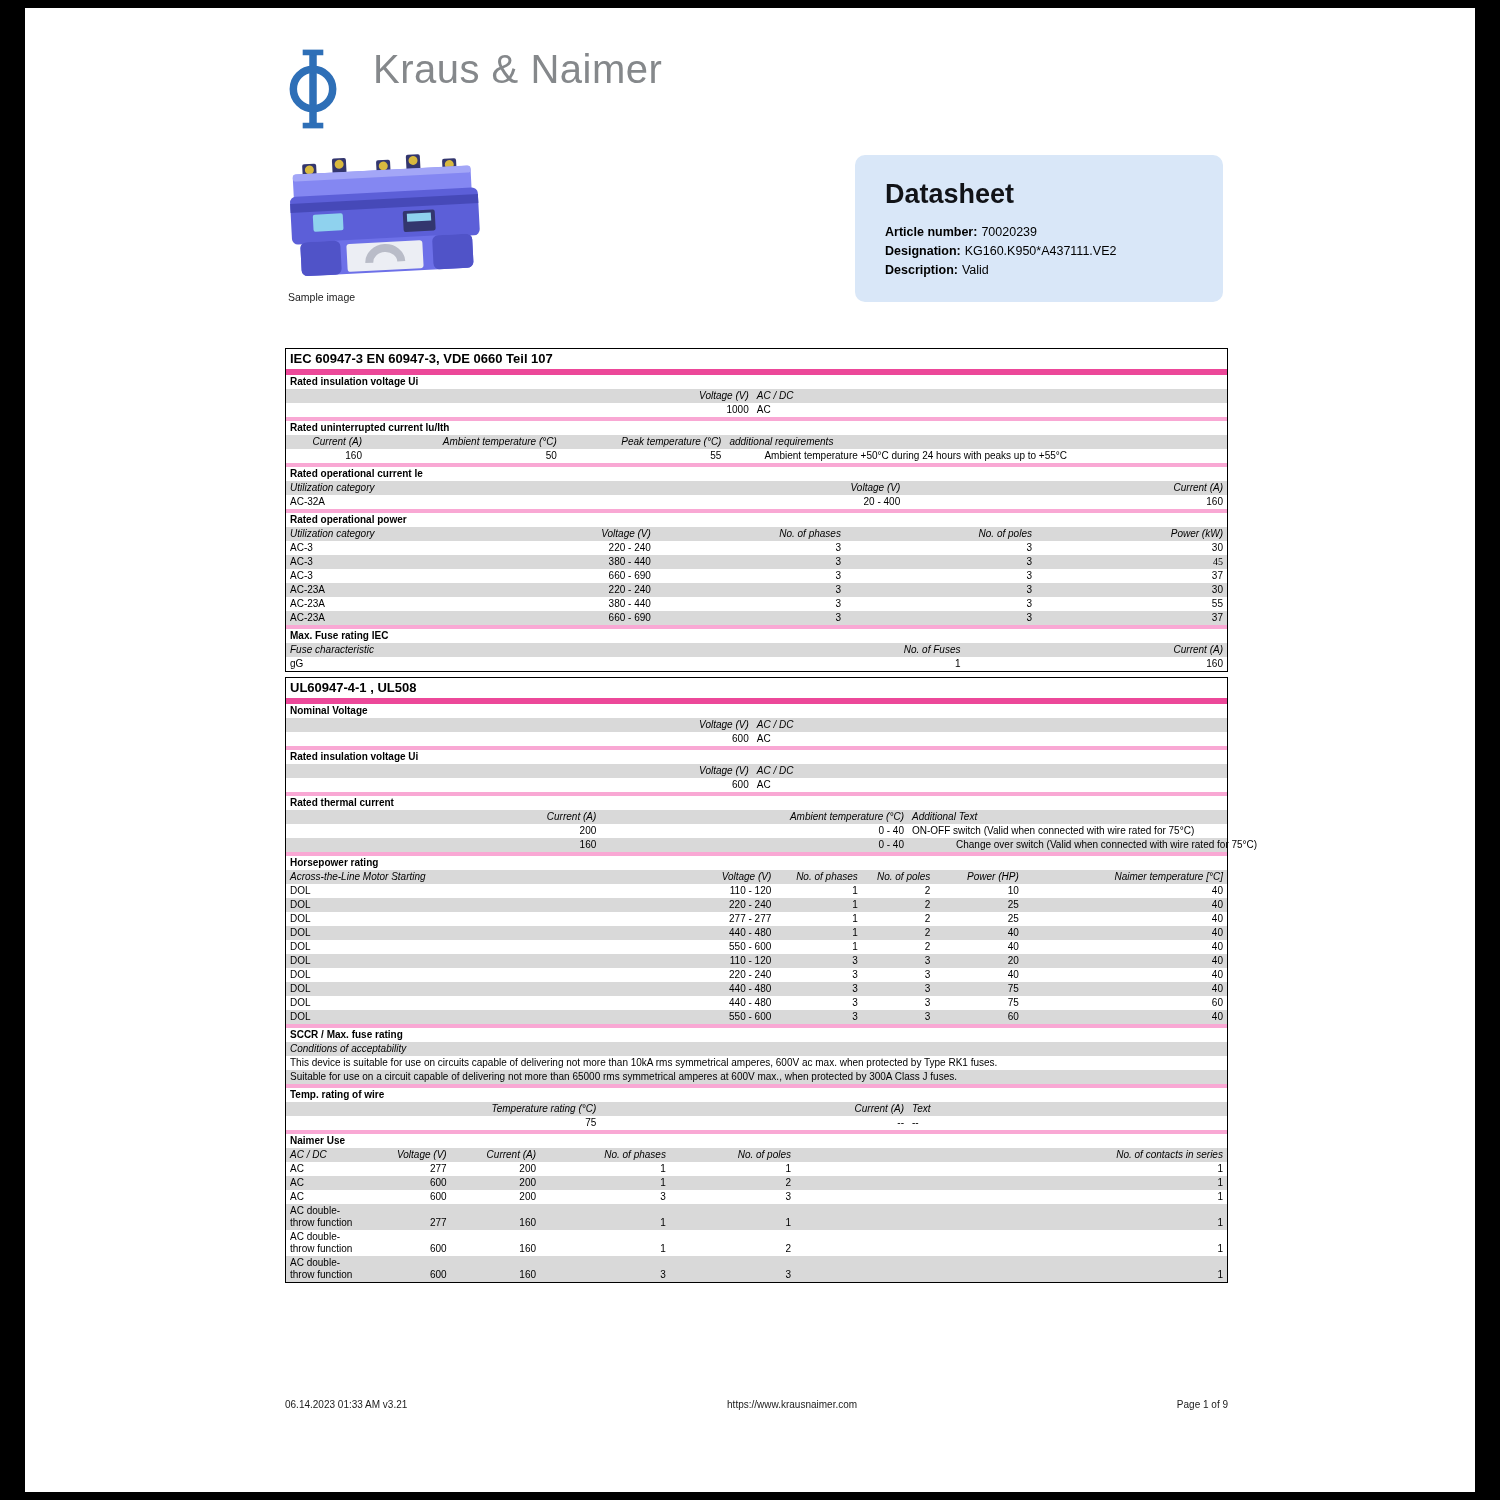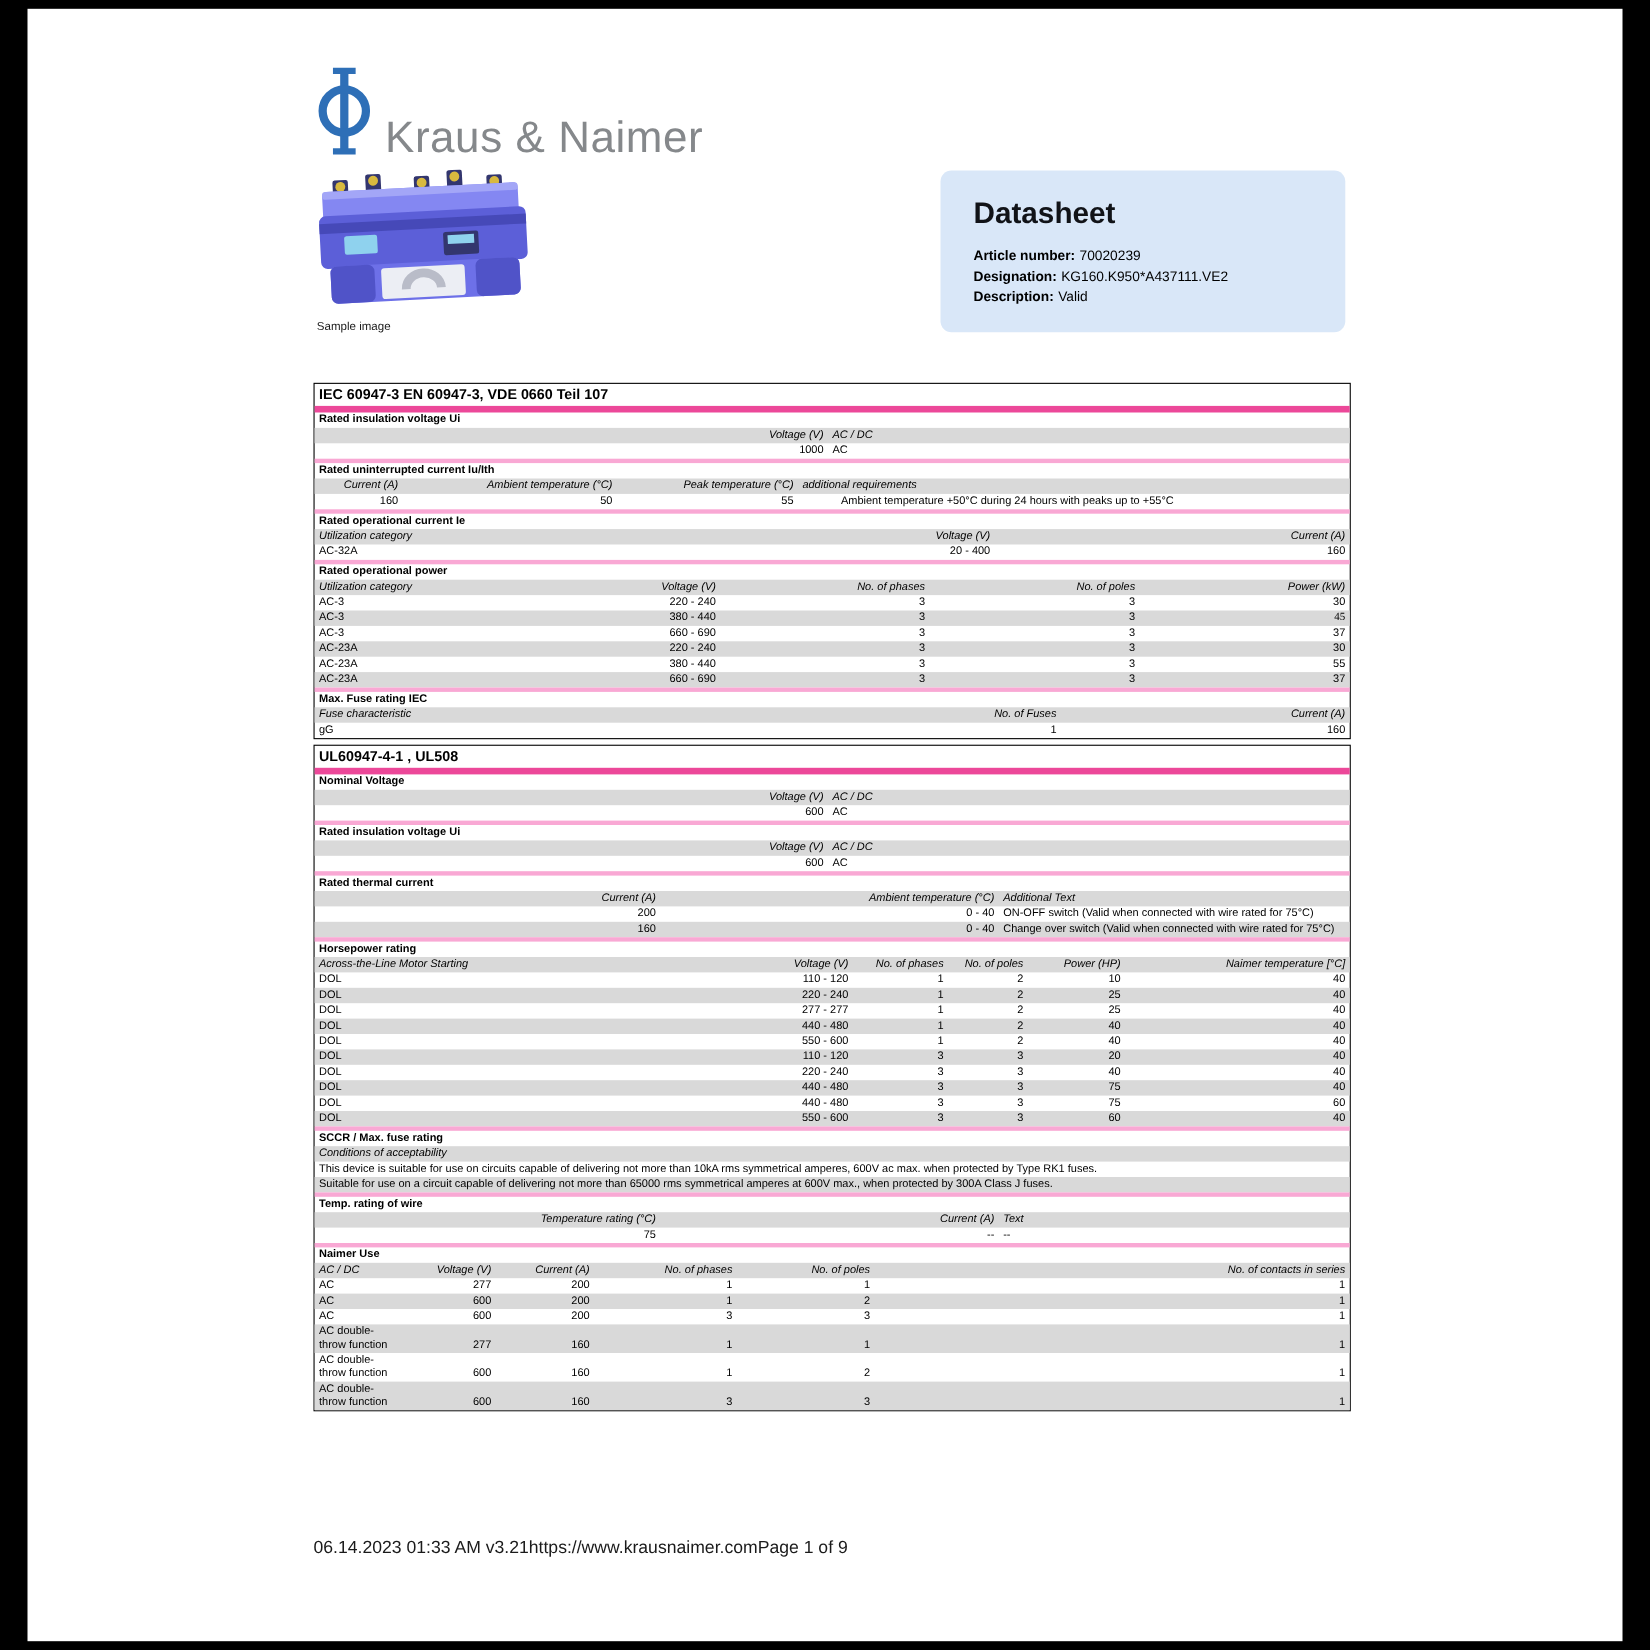--- a/index.html
+++ b/index.html
@@ -1,21 +1,21 @@
 <!DOCTYPE html>
 <html><head>
 <meta charset="utf-8">
 <style>
   * { margin:0; padding:0; box-sizing:border-box; }
   html,body { width:1500px; height:1500px; }
   body { background:#000; position:relative; font-family:"Liberation Sans", sans-serif; color:#000; }
   .page { position:absolute; left:25px; top:8px; width:1450px; height:1484px; background:#fff; overflow:hidden; }
 
   
-  .brand { position:absolute; left:258px; top:51px; display:flex; align-items:flex-end; gap:7px; }
+  .brand { position:absolute; left:258px; top:39px; display:flex; align-items:flex-start; gap:30px; }
   .brand-text { font-size:40px; color:#85888b; letter-spacing:0.5px; }
 
   
   .product { position:absolute; left:258px; top:146px; width:205px; height:130px; }
   .sample-caption { position:absolute; left:263px; top:283px; font-size:10.5px; color:#1a1a1a; }
 
   
   .ds-box { position:absolute; left:830px; top:147px; width:368px; min-height:147px; background:#d9e7f8; border-radius:10px; padding:24px 30px 20px 30px; }
   .ds-title { font-size:27px; font-weight:bold; color:#111318; margin-bottom:13px; }
   .ds-field { font-size:12.5px; line-height:19px; color:#000; }
@@ -29,21 +29,21 @@
   .block-title + .section { border-top:none; }
   .sec-title { font-size:10px; font-weight:bold; padding:1px 4px 2px 4px; min-height:14px; }
   .row { display:flex; min-height:14px; width:100%; }
   .row.hdr { background:#d9d9d9; font-style:italic; }
   .row.gray { background:#d9d9d9; }
   .cell { font-size:10px; line-height:12px; padding:1px 4px; display:flex; align-items:flex-end; flex-shrink:0; overflow:hidden; }
   .cell.r { justify-content:flex-end; text-align:right; }
   .cell.l { justify-content:flex-start; text-align:left; }
 
   
-  .footer { position:absolute; left:260px; top:1391px; width:943px; display:flex; justify-content:flex-start; font-size:16px; color:#1a1a1a; }
+  .footer { position:absolute; left:260px; top:1391px; width:943px; display:flex; justify-content:space-between; font-size:10px; color:#1a1a1a; }
 </style>
 </head>
 <body>
 
 <div class="page">
 
   <div class="brand">
     <span>
       <svg viewBox="0 0 64 88" width="60" height="84" aria-hidden="true">
         <g stroke="#2e6fb7" fill="none">
@@ -240,21 +240,21 @@
             <div class="cell l" style="width: 33.9%;">Additional Text</div>
           </div>
           <div class="row plain">
             <div class="cell r" style="width: 33.4%;">200</div>
             <div class="cell r" style="width: 32.7%;">0 - 40</div>
             <div class="cell l" style="width: 33.9%;">ON-OFF switch (Valid when connected with wire rated for 75°C)</div>
           </div>
           <div class="row gray">
             <div class="cell r" style="width: 33.4%;">160</div>
             <div class="cell r" style="width: 32.7%;">0 - 40</div>
-            <div class="cell l" style="width: 33.9%;">Change over switch (Valid when connected with wire rated for 75°C)</div>
+            <div class="cell l" style="width: 33.9%; margin-left: 44px;">Change over switch (Valid when connected with wire rated for 75°C)</div>
           </div>
         </div>
         <div class="section">
           <div class="sec-title">Horsepower rating</div>
           <div class="row hdr">
             <div class="cell l" style="width: 40%;">Across-the-Line Motor Starting</div>
             <div class="cell r" style="width: 12%;">Voltage (V)</div>
             <div class="cell r" style="width: 9.2%;">No. of phases</div>
             <div class="cell r" style="width: 7.7%;">No. of poles</div>
             <div class="cell r" style="width: 9.4%;">Power (HP)</div>

